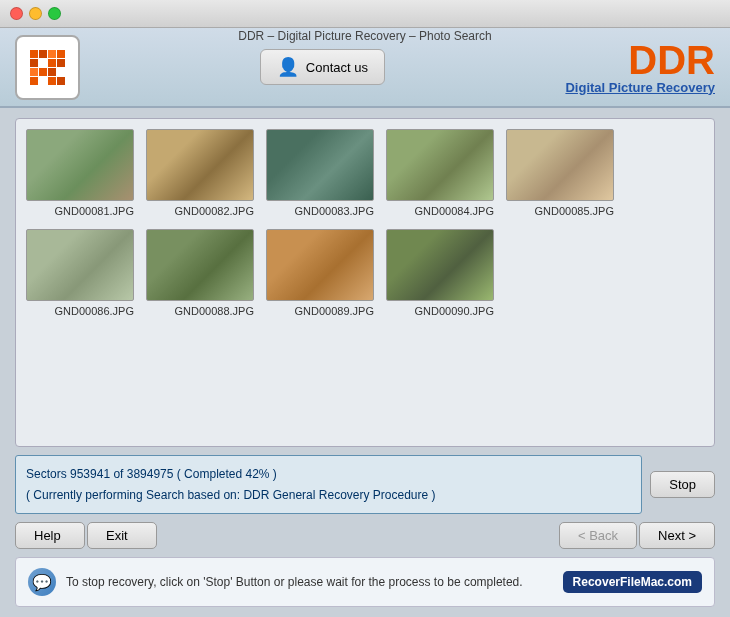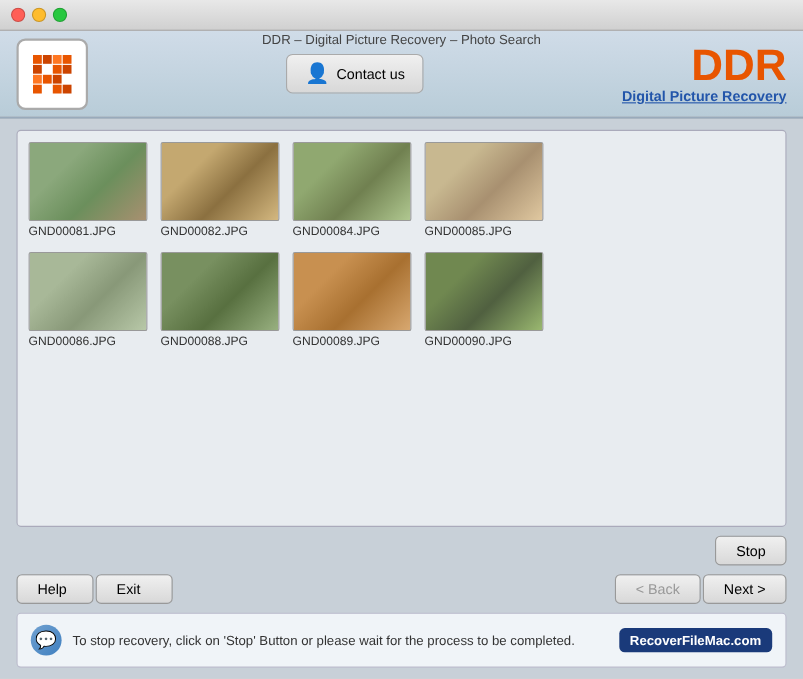--- a/index.html
+++ b/index.html
@@ -131,21 +131,21 @@
       flex-direction: column;
       gap: 12px;
     }
     .photo-row {
       display: flex;
       gap: 12px;
     }
     .photo-item {
       display: flex;
       flex-direction: column;
-      align-items: flex-start;
+      align-items: flex-end;
       gap: 4px;
     }
     .photo-thumb {
       width: 108px;
       height: 72px;
       border: 1px solid #999;
       border-radius: 2px;
       overflow: hidden;
       background: #ccc;
       display: flex;
@@ -302,20 +302,24 @@
     <div class="photo-row">
       <div class="photo-item">
         <div class="photo-thumb thumb-1"></div>
         <span class="photo-label">GND00081.JPG</span>
       </div>
       <div class="photo-item">
         <div class="photo-thumb thumb-2"></div>
         <span class="photo-label">GND00082.JPG</span>
       </div>
       <div class="photo-item">
+        <div class="photo-thumb thumb-3"></div>
+        <span class="photo-label">GND00083.JPG</span>
+      </div>
+      <div class="photo-item">
         <div class="photo-thumb thumb-4"></div>
         <span class="photo-label">GND00084.JPG</span>
       </div>
       <div class="photo-item">
         <div class="photo-thumb thumb-5"></div>
         <span class="photo-label">GND00085.JPG</span>
       </div>
     </div>
 
     <div class="photo-row">
@@ -332,20 +336,24 @@
         <span class="photo-label">GND00089.JPG</span>
       </div>
       <div class="photo-item">
         <div class="photo-thumb thumb-10"></div>
         <span class="photo-label">GND00090.JPG</span>
       </div>
     </div>
   </div>
 
   <div style="display:flex; gap:8px; align-items:stretch;">
+    <div class="progress-area" style="flex:1;">
+      <div>Sectors 953941 of 3894975  ( Completed 42% )</div>
+      <div>( Currently performing Search based on: DDR General Recovery Procedure )</div>
+    </div>
     <button class="btn btn-stop" style="align-self:center;">Stop</button>
   </div>
 
   <div class="button-row">
     <button class="btn">Help</button>
     <button class="btn">Exit</button>
     <div class="btn-spacer"></div>
     <button class="btn btn-disabled" style="color:#999;">&lt; Back</button>
     <button class="btn">Next &gt;</button>
   </div>

